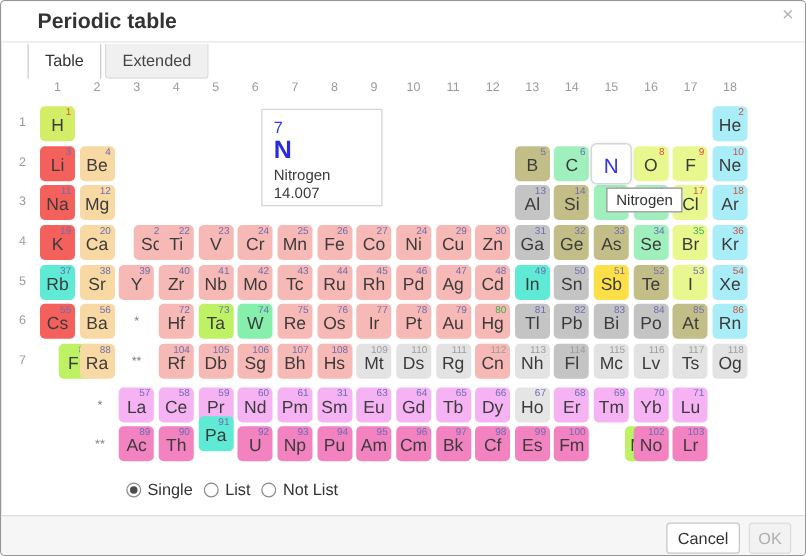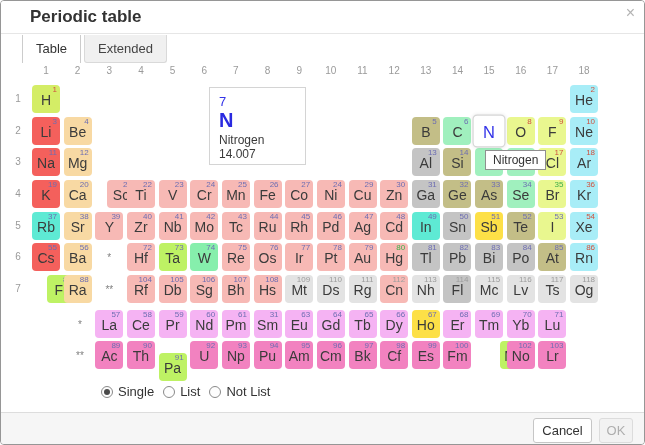--- a/index.html
+++ b/index.html
@@ -481,21 +481,21 @@
         <span class="sym">Gd</span>
       </div>
       <div class="cell" style="left:347.5px;top:308.5px;background:#f5b3f3">
            <span class="num" style="color:#6d6db2">65</span>
         <span class="sym">Tb</span>
       </div>
       <div class="cell" style="left:379.15px;top:308.5px;background:#f5b3f3">
            <span class="num" style="color:#6d6db2">66</span>
         <span class="sym">Dy</span>
       </div>
-      <div class="cell" style="left:410.79999999999995px;top:308.5px;background:#fde047">
+      <div class="cell" style="left:410.79999999999995px;top:308.5px;background:#e5e5e5">
            <span class="num" style="color:#6d6db2">67</span>
         <span class="sym">Ho</span>
       </div>
       <div class="cell" style="left:442.45px;top:308.5px;background:#f5b3f3">
            <span class="num" style="color:#6d6db2">68</span>
         <span class="sym">Er</span>
       </div>
       <div class="cell" style="left:474.09999999999997px;top:308.5px;background:#f5b3f3">
            <span class="num" style="color:#6d6db2">69</span>
         <span class="sym">Tm</span>
@@ -509,21 +509,21 @@
         <span class="sym">Lu</span>
       </div>
       <div class="cell" style="left:94.3px;top:340px;background:#f282c0">
            <span class="num" style="color:#6d6db2">89</span>
         <span class="sym">Ac</span>
       </div>
       <div class="cell" style="left:125.94999999999999px;top:340px;background:#f282c0">
            <span class="num" style="color:#6d6db2">90</span>
         <span class="sym">Th</span>
       </div>
-      <div class="cell" style="left:157.6px;top:352px;background:#bef264">
+      <div class="cell" style="left:157.6px;top:332px;background:#5eead4">
            <span class="num" style="color:#6d6db2">91</span>
         <span class="sym">Pa</span>
       </div>
       <div class="cell" style="left:189.25px;top:340px;background:#f282c0">
            <span class="num" style="color:#6d6db2">92</span>
         <span class="sym">U</span>
       </div>
       <div class="cell" style="left:220.89999999999998px;top:340px;background:#f282c0">
            <span class="num" style="color:#6d6db2">93</span>
         <span class="sym">Np</span>

